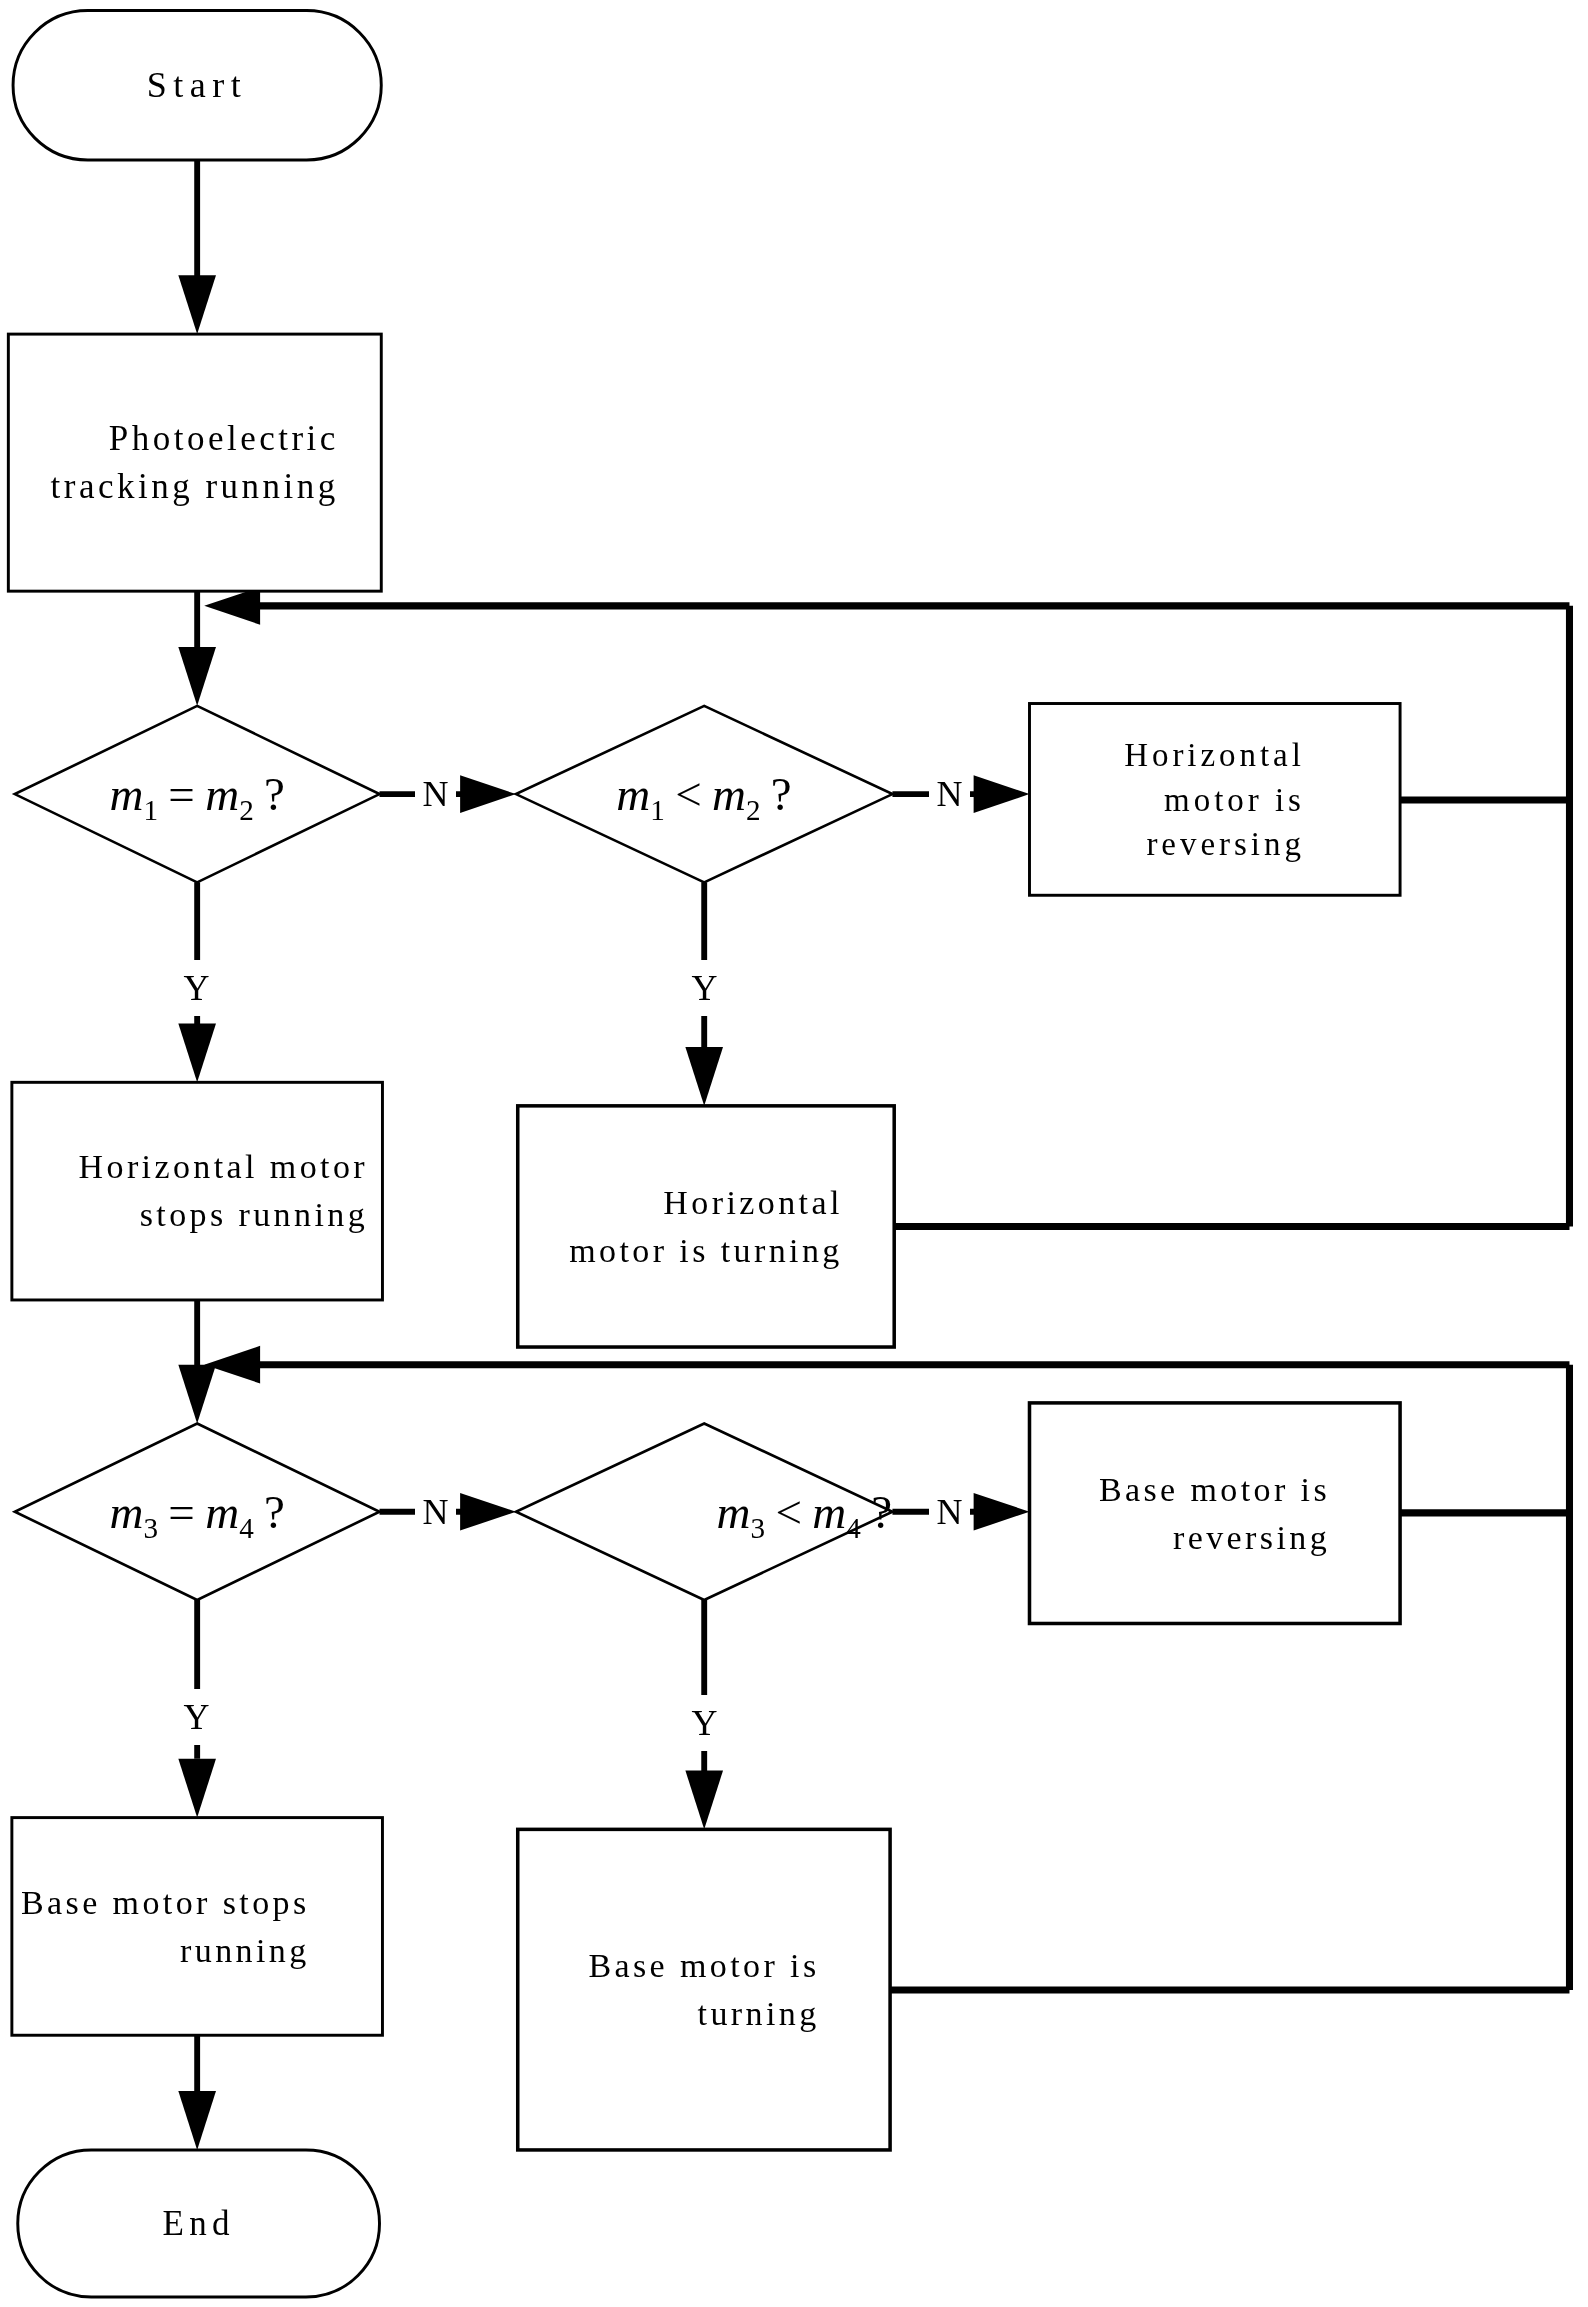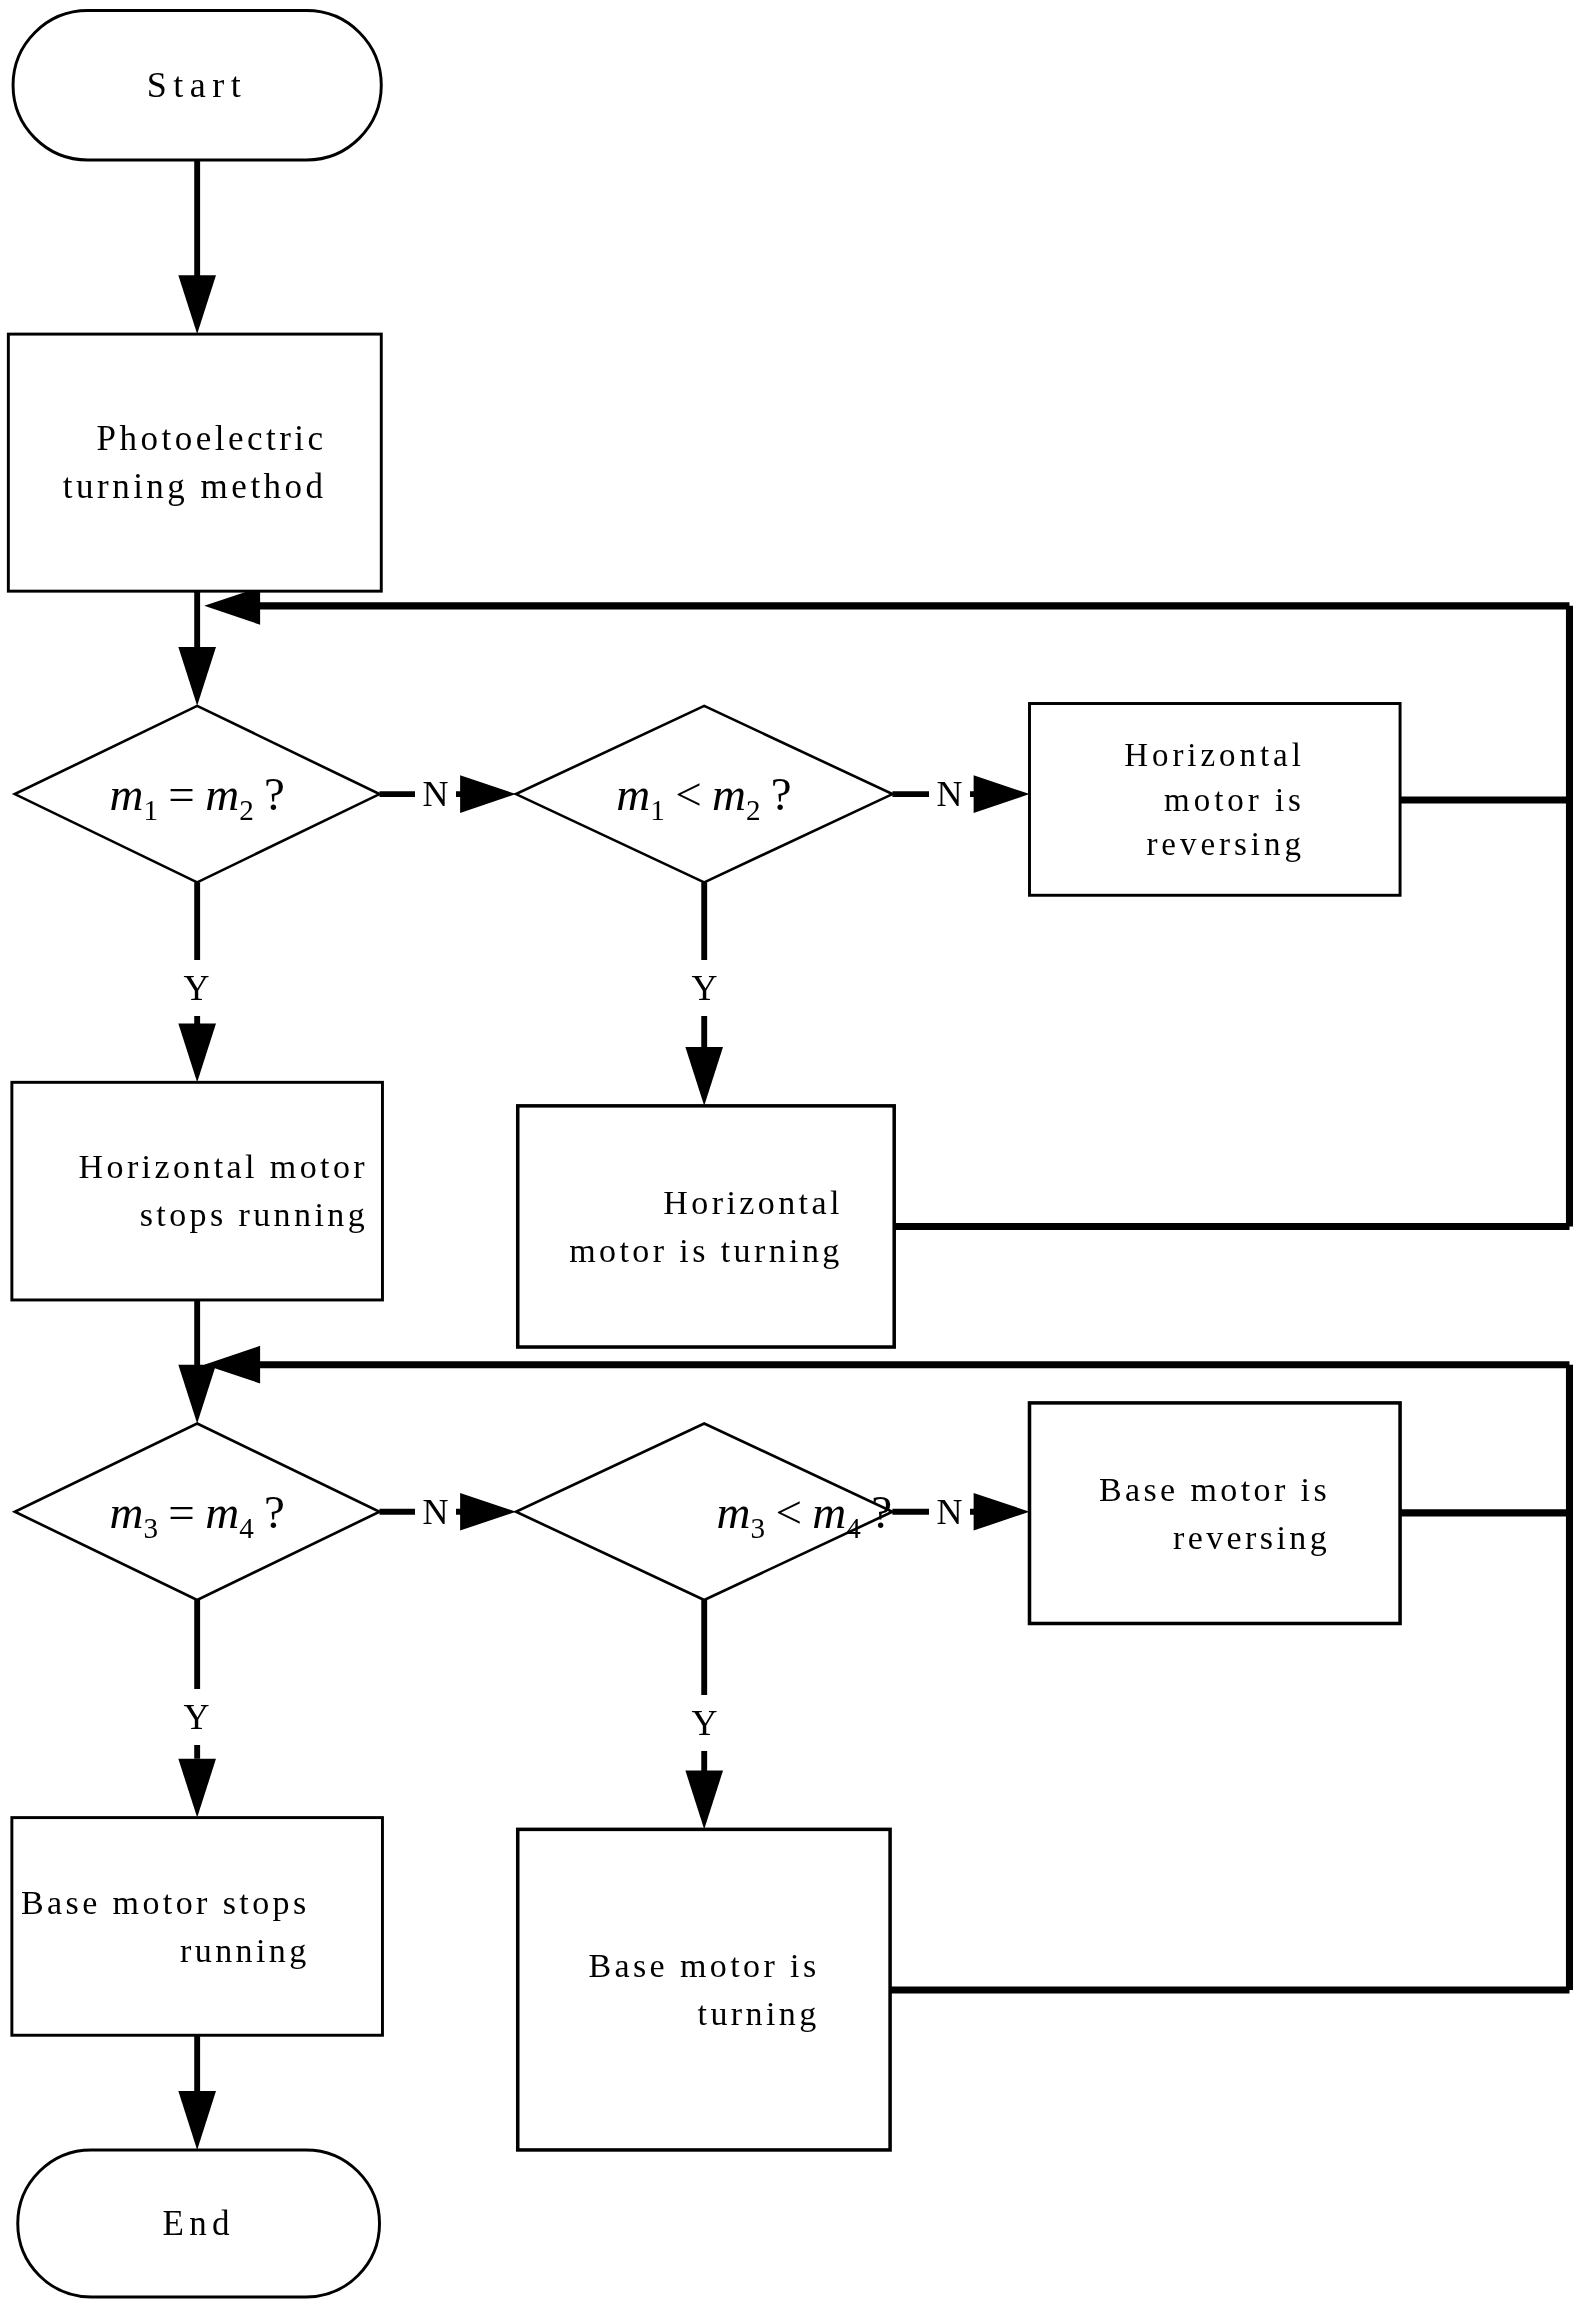--- a/index.html
+++ b/index.html
@@ -123,21 +123,21 @@
       <polygon points="1197,2420 1517,2570 1197,2720 877,2570" stroke-width="4.5"></polygon>
       <rect x="1750" y="2385" width="630" height="375" stroke-width="6"></rect>
       <rect x="20" y="3090" width="630" height="370" stroke-width="5"></rect>
       <rect x="880" y="3110" width="633" height="545" stroke-width="6"></rect>
       <rect x="30" y="3655" width="615" height="250" rx="125" stroke-width="5"></rect>
     </g>
   </svg>
 
   <div class="lbl" id="lbl-start">Start</div>
   <div class="lbl" id="lbl-process">Photoelectric
-turning method</div>
+tracking running</div>
 
   <div class="dlbl" id="lbl-d1"><span class="mvar">m</span><sub>1</sub><span class="op">=</span><span class="mvar">m</span><sub>2</sub><span class="q">?</span></div>
 
   <div class="dlbl" id="lbl-d2"><span class="mvar">m</span><sub>1</sub><span class="op">&lt;</span><span class="mvar">m</span><sub>2</sub><span class="q">?</span></div>
 
   <div class="lbl" id="lbl-rev1">Horizontal
 motor is
 reversing</div>
   <div class="lbl" id="lbl-stop1">Horizontal motor
 stops running</div>

